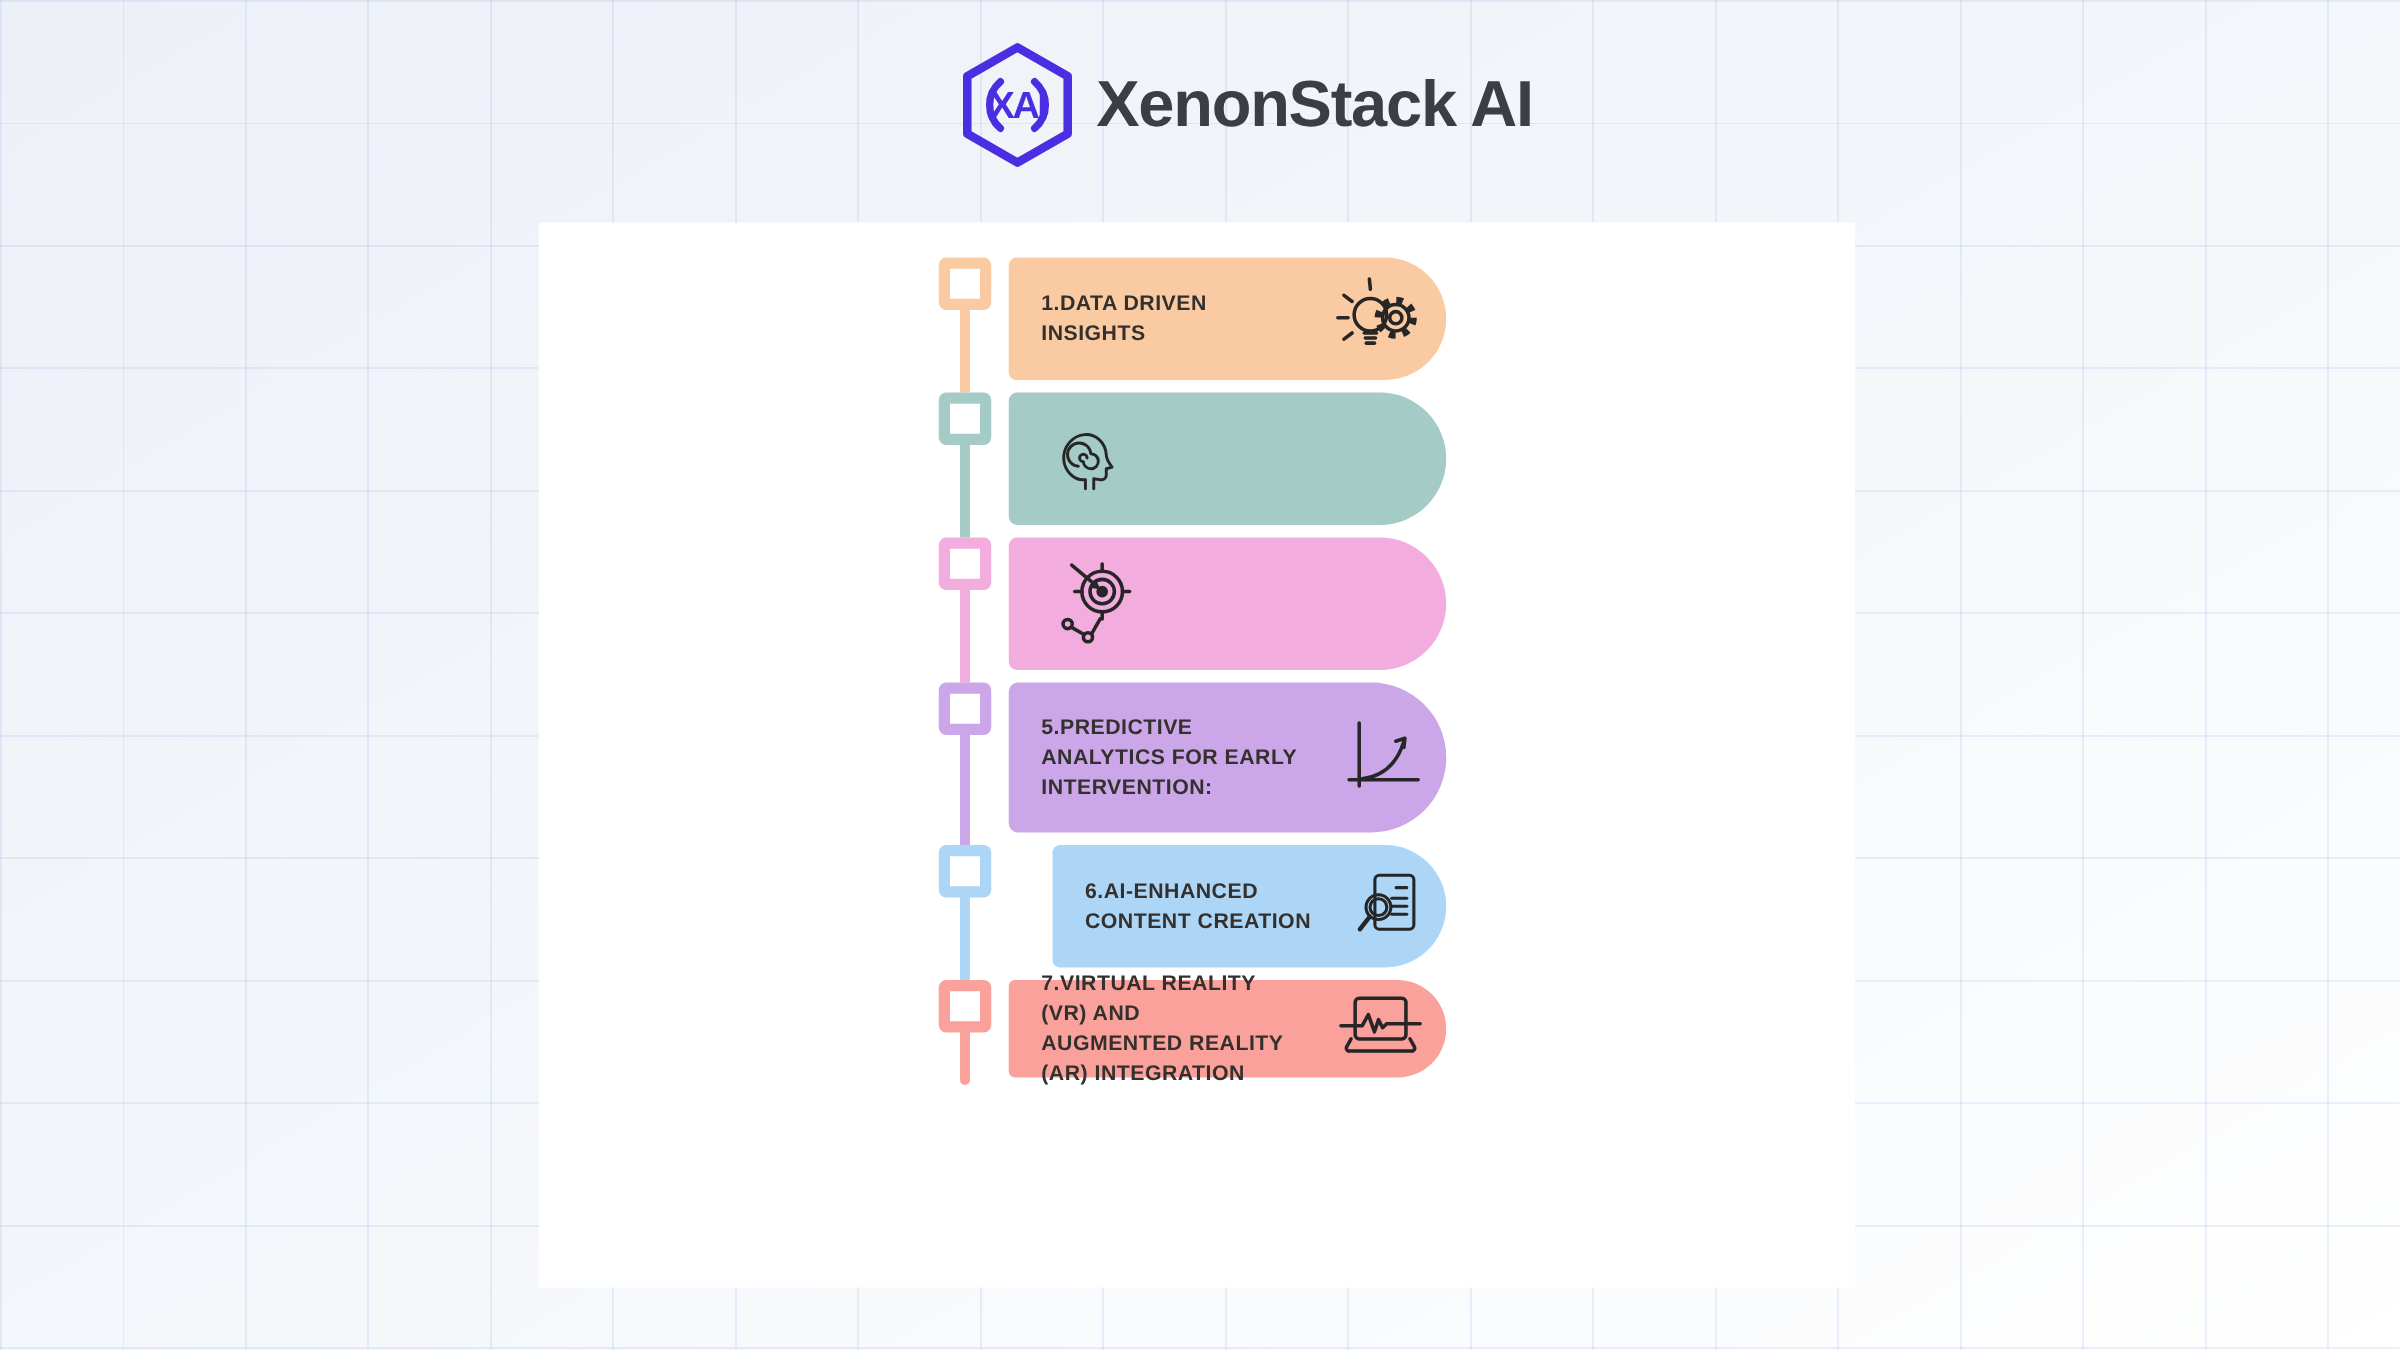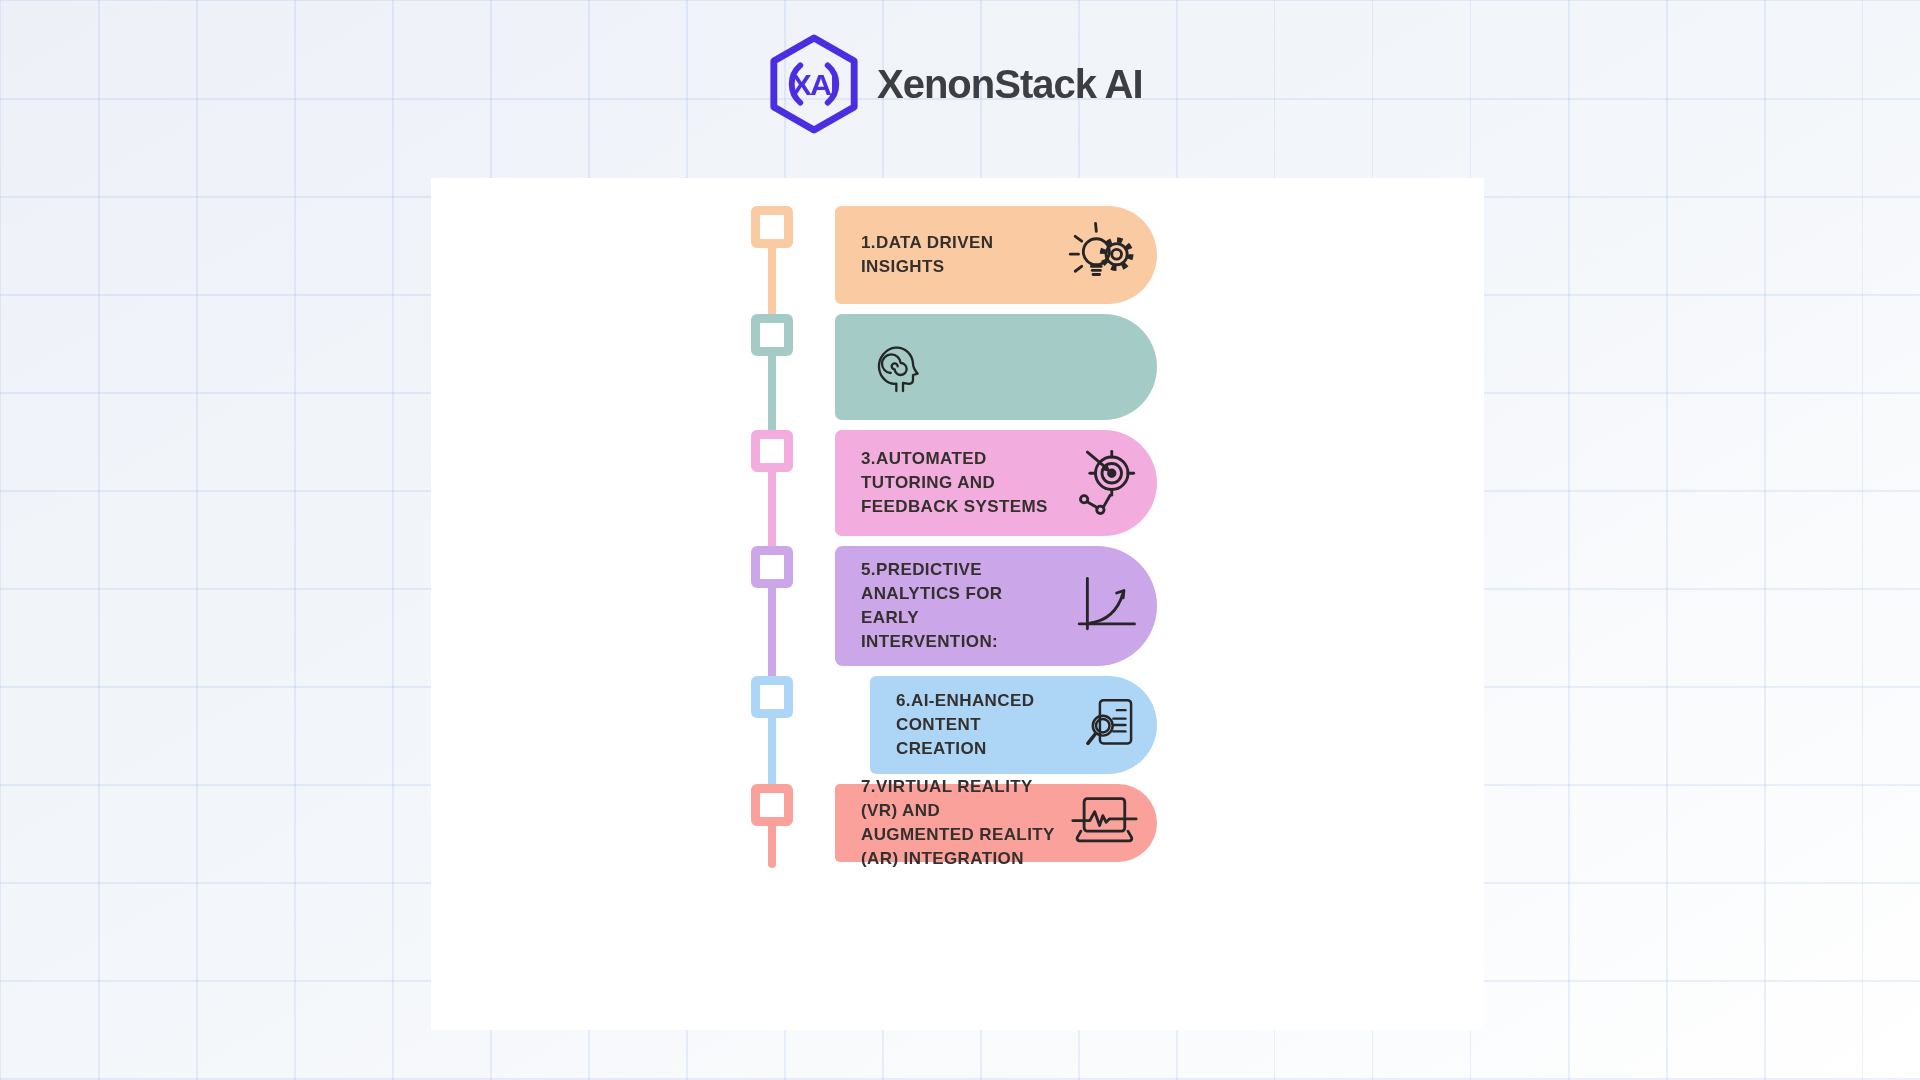--- a/index.html
+++ b/index.html
@@ -8,21 +8,21 @@
     position:relative;width:1920px;height:1080px;overflow:hidden;
     background-image:
       repeating-linear-gradient(to right, rgba(130,165,230,0.16) 0 1.5px, transparent 1.5px 98px),
       repeating-linear-gradient(to bottom, rgba(130,165,230,0.16) 0 1.5px, transparent 1.5px 98px),
       linear-gradient(150deg,#edf0f7 0%,#f3f6fa 48%,#ffffff 100%);
     background-color:#f1f4f9;
   }
   
   .brand{position:absolute;left:765px;top:32px;height:104px;display:flex;align-items:center;gap:14px;}
   .brand-logo{width:98px;height:102px;display:block;}
-  .brand-text{font-size:40px;font-weight:800;color:#3d3e43;letter-spacing:-1px;}
+  .brand-text{font-size:52px;font-weight:800;color:#3d3e43;letter-spacing:-1px;}
   
   .panel{position:absolute;left:431px;top:178px;width:1053px;height:852px;background:#ffffff;}
   
   .timeline{position:absolute;left:320px;top:28px;width:406px;display:flex;flex-direction:column;gap:10px;}
   .row{display:flex;position:relative;}
   .row:nth-child(1){height:98px;}
   .row:nth-child(2){height:106px;}
   .row:nth-child(3){height:106px;}
   .row:nth-child(4){height:120px;}
   .row:nth-child(5){height:98px;gap:35px;}
@@ -32,21 +32,21 @@
   .marker{
     position:absolute;left:0;top:0;width:42px;height:42px;box-sizing:border-box;
     background:#fff;border:9px solid var(--c);border-radius:6px;z-index:1;
   }
   .connector{position:absolute;left:17px;top:22px;bottom:-10px;width:8px;background:var(--c);z-index:0;}
   .row:last-child .connector{bottom:-6px;border-radius:0 0 4px 4px;}
   .pill{
     flex:1;height:100%;background:var(--c);
     border-radius:8px 64px 64px 8px;
     display:flex;align-items:center;gap:4px;
-    padding:0 16px 0 26px;box-sizing:border-box;margin-left:28px;
+    padding:0 16px 0 26px;box-sizing:border-box;
   }
   .pill-title{
     flex:1;font-weight:700;font-size:17px;line-height:1.42;letter-spacing:0.4px;
     color:#34302d;white-space:pre-line;
   }
   .pill-icon{width:78px;height:82px;flex:none;}
   .row:nth-child(2) .pill-icon{width:64px;}
   .row:nth-child(5) .pill-icon{width:68px;}
   .ic{stroke:#262626;fill:none;stroke-width:3.5;stroke-linecap:round;stroke-linejoin:round;}
 </style>
@@ -104,23 +104,20 @@
           </svg>
         </div>
       </div>
 
       <div class="row" style="--c: #f2acdd;">
         <div class="marker-col">
           <div class="marker"></div>
           <div class="connector"></div>
         </div>
         <div class="pill">
-          <div class="pill-title">3.AUTOMATED
-TUTORING AND
-FEEDBACK SYSTEMS</div>
           <svg class="pill-icon ic" viewBox="0 0 96 96">
             <circle cx="60" cy="36" r="20"></circle>
             <circle cx="60" cy="36" r="12"></circle>
             <circle cx="60" cy="36" r="4" fill="#262626"></circle>
             <line x1="60" y1="9" x2="60" y2="16"></line>
             <line x1="60" y1="56" x2="60" y2="63"></line>
             <line x1="33" y1="36" x2="40" y2="36"></line>
             <line x1="80" y1="36" x2="87" y2="36"></line>
             <line x1="30" y1="10" x2="55" y2="31"></line>
             <path d="M58,34 l-11,-2 7,-8 z" fill="#262626" stroke="none"></path>

